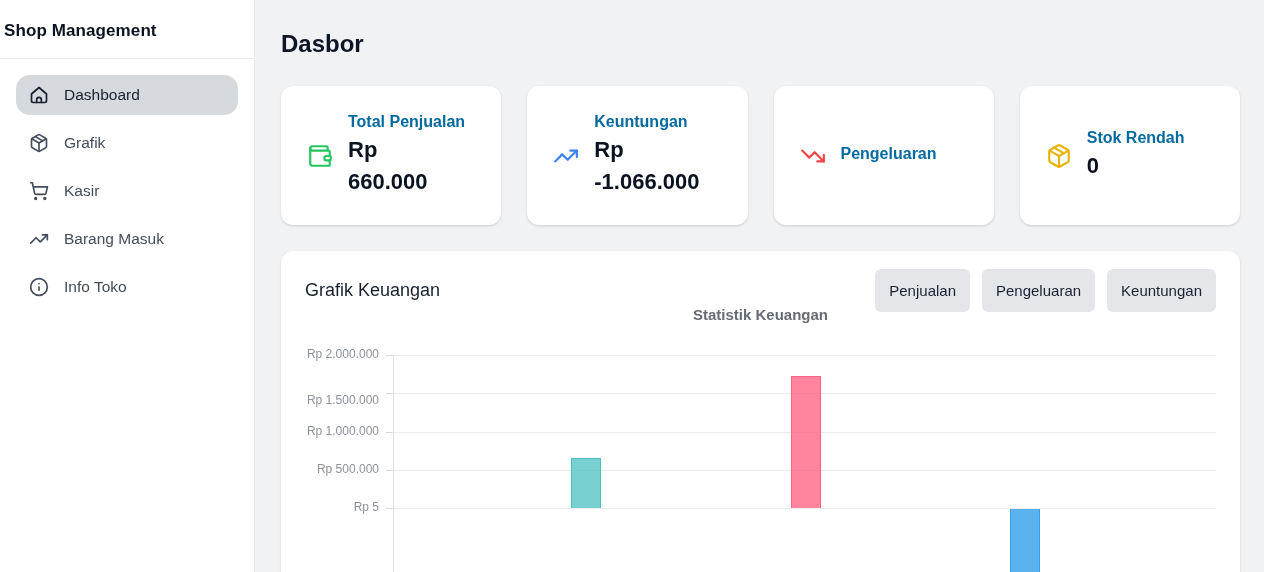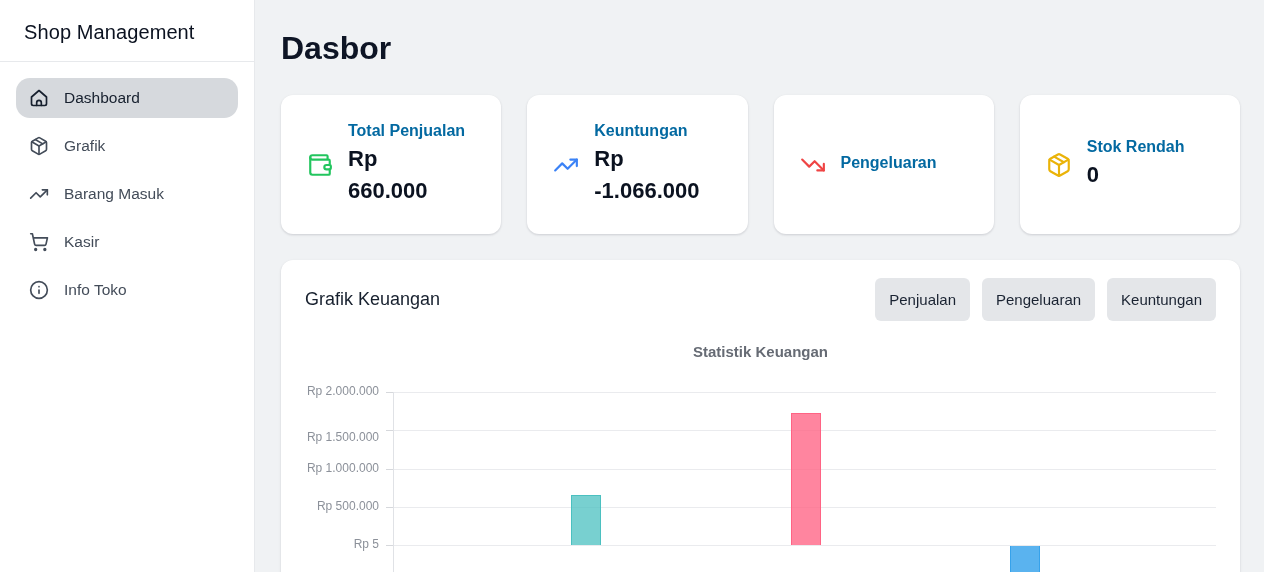--- a/index.html
+++ b/index.html
@@ -10,37 +10,37 @@
     color: #101726;
   }
   .app { display: flex; width: 1264px; height: 572px; }
 
   
   .sidebar {
     width: 255px; min-width: 255px; height: 100%;
     background: #ffffff; border-right: 1px solid #e7e9ec;
   }
   .sidebar-title {
-    font-size: 20px; font-weight: normal; color: #0b1220;
-    padding: 21px 16px 17px 24px; letter-spacing: .1px;
+    font-size: 17px; font-weight: bold; color: #0b1220;
+    padding: 21px 16px 17px 4px; letter-spacing: .1px;
   }
   .sidebar-divider { height: 1px; background: #e7e9ec; }
   .sidebar-nav { padding: 16px; display: flex; flex-direction: column; gap: 8px; }
   .nav-item {
     display: flex; align-items: center; gap: 15px;
     height: 40px; padding: 0 13px; border-radius: 14px;
     color: #434c59; font-size: 15.5px; cursor: pointer;
   }
   .nav-item.active { background: #d6d9dd; color: #17202e; }
   .nav-icon { display: inline-flex; width: 20px; height: 20px; }
   .nav-icon svg { width: 20px; height: 20px; }
 
   
   main { flex: 1; padding: 22px 24px 0 26px; }
-  .page-title { font-size: 32px; font-weight: bold; color: #0e1525; margin: 8px 0 28px 0; }
+  .page-title { font-size: 24px; font-weight: bold; color: #0e1525; margin: 8px 0 28px 0; }
 
   
   .cards { display: flex; gap: 26px; }
   .stat-card {
     flex: 1; height: 139px; background: #fff; border-radius: 12px;
     box-shadow: 0 1px 3px rgba(15, 23, 42, .10), 0 1px 2px rgba(15, 23, 42, .06);
     display: flex; align-items: center; gap: 15px; padding-left: 26px;
   }
   .stat-icon { display: inline-flex; width: 26px; height: 26px; flex: 0 0 26px; }
   .stat-icon svg { width: 26px; height: 26px; }
@@ -54,21 +54,21 @@
     box-shadow: 0 1px 3px rgba(15, 23, 42, .10), 0 1px 2px rgba(15, 23, 42, .06);
   }
   .chart-header { display: flex; justify-content: space-between; align-items: center; height: 31px; }
   .chart-card-title { font-size: 18px; font-weight: normal; color: #17202e; }
   .chart-buttons { display: flex; gap: 12px; }
   .chart-btn {
     background: #e4e6e9; border: none; border-radius: 6px;
     padding: 13px 14px; font-size: 15px; color: #1a2332;
     font-family: inherit; cursor: pointer;
   }
-  .chart-title { text-align: center; color: #666b74; font-weight: bold; font-size: 15px; margin-top: 28px; }
+  .chart-title { text-align: center; color: #666b74; font-weight: bold; font-size: 15px; }
   .chart-wrap { position: relative; margin-top: 32px; height: 280px; }
   .grid-line { position: absolute; right: 0; height: 1px; background: #eaebee; }
   .tick-mark { position: absolute; width: 7px; height: 1px; background: #d6d8dc; }
   .tick-label { position: absolute; left: 0; text-align: right; font-size: 12px; color: #8c919a; }
   .y-axis { position: absolute; top: 0; bottom: 0; width: 1px; background: #e0e2e6; }
   .plot { position: absolute; right: 0; top: 0; bottom: 0; }
   .bar { position: absolute; width: 30px; }
 </style>
 </head>
 <body>
@@ -95,35 +95,35 @@
               <path d="m3.3 7 8.7 5 8.7-5"></path>
               <path d="M12 22V12"></path>
               <path d="m7.5 4.27 9 5.15"></path>
             </svg>
           </span>
           <span class="nav-label">Grafik</span>
         </div>
         <div class="nav-item">
           <span class="nav-icon">
             <svg viewBox="0 0 24 24" fill="none" stroke="currentColor" stroke-width="2" stroke-linecap="round" stroke-linejoin="round">
-              <path d="M22 7 13.5 15.5 8.5 10.5 2 17"></path>
-              <path d="M16 7h6v6"></path>
-            </svg>
-          </span>
-          <span class="nav-label">Barang Masuk</span>
-        </div>
-        <div class="nav-item">
-          <span class="nav-icon">
-            <svg viewBox="0 0 24 24" fill="none" stroke="currentColor" stroke-width="2" stroke-linecap="round" stroke-linejoin="round">
               <circle cx="8" cy="21" r="1"></circle>
               <circle cx="19" cy="21" r="1"></circle>
               <path d="M2.05 2.05h2l2.66 12.42a2 2 0 0 0 2 1.58h9.78a2 2 0 0 0 1.95-1.57l1.65-7.43H5.12"></path>
             </svg>
           </span>
           <span class="nav-label">Kasir</span>
+        </div>
+        <div class="nav-item">
+          <span class="nav-icon">
+            <svg viewBox="0 0 24 24" fill="none" stroke="currentColor" stroke-width="2" stroke-linecap="round" stroke-linejoin="round">
+              <path d="M22 7 13.5 15.5 8.5 10.5 2 17"></path>
+              <path d="M16 7h6v6"></path>
+            </svg>
+          </span>
+          <span class="nav-label">Barang Masuk</span>
         </div>
         <div class="nav-item">
           <span class="nav-icon">
             <svg viewBox="0 0 24 24" fill="none" stroke="currentColor" stroke-width="2" stroke-linecap="round" stroke-linejoin="round">
               <circle cx="12" cy="12" r="10"></circle>
               <path d="M12 16v-4"></path>
               <path d="M12 8h.01"></path>
             </svg>
           </span>
           <span class="nav-label">Info Toko</span>

